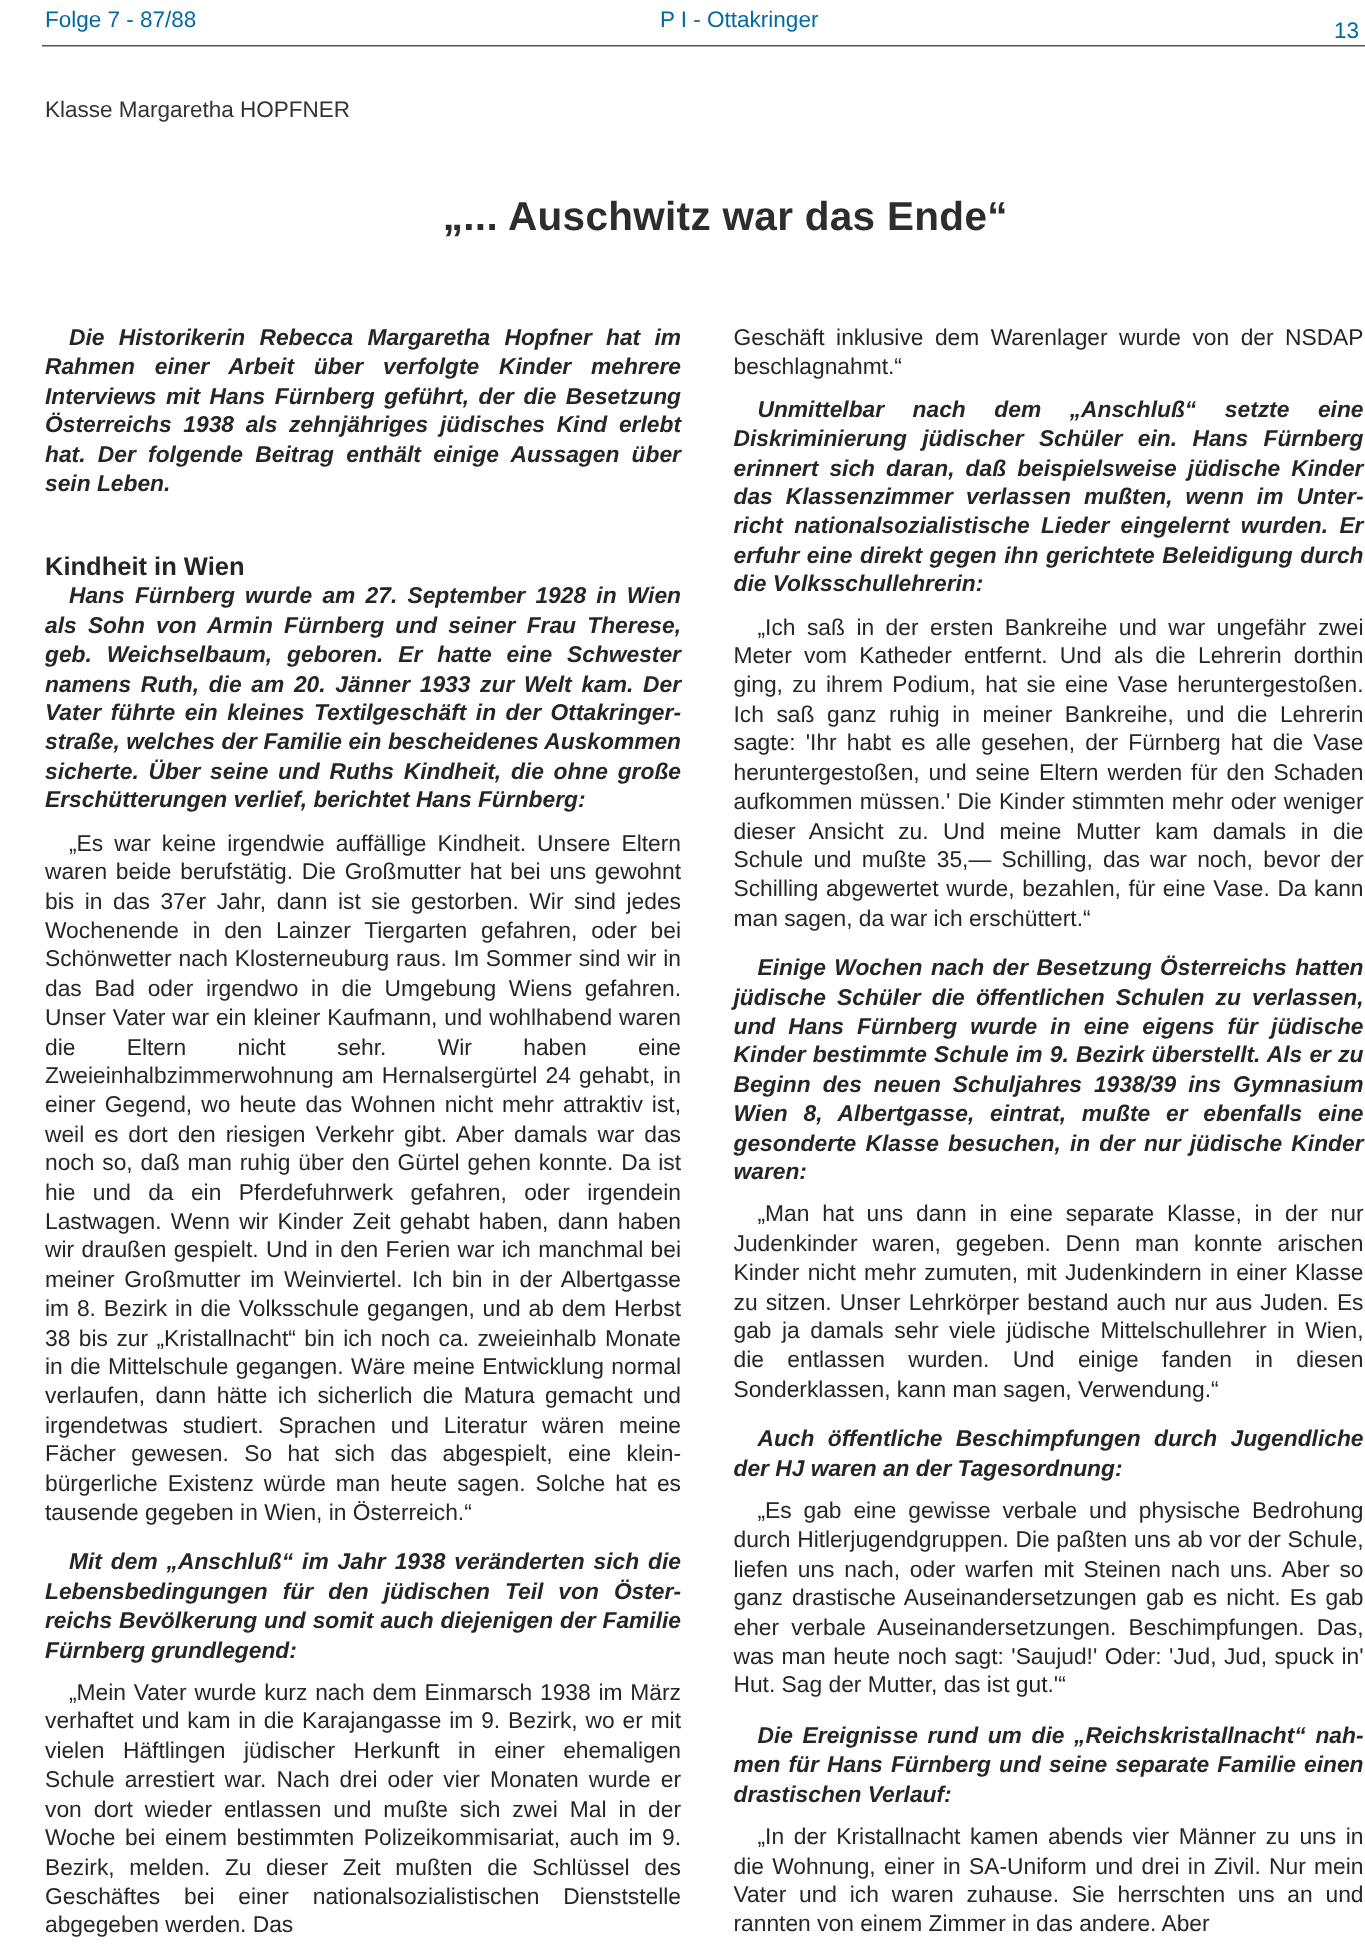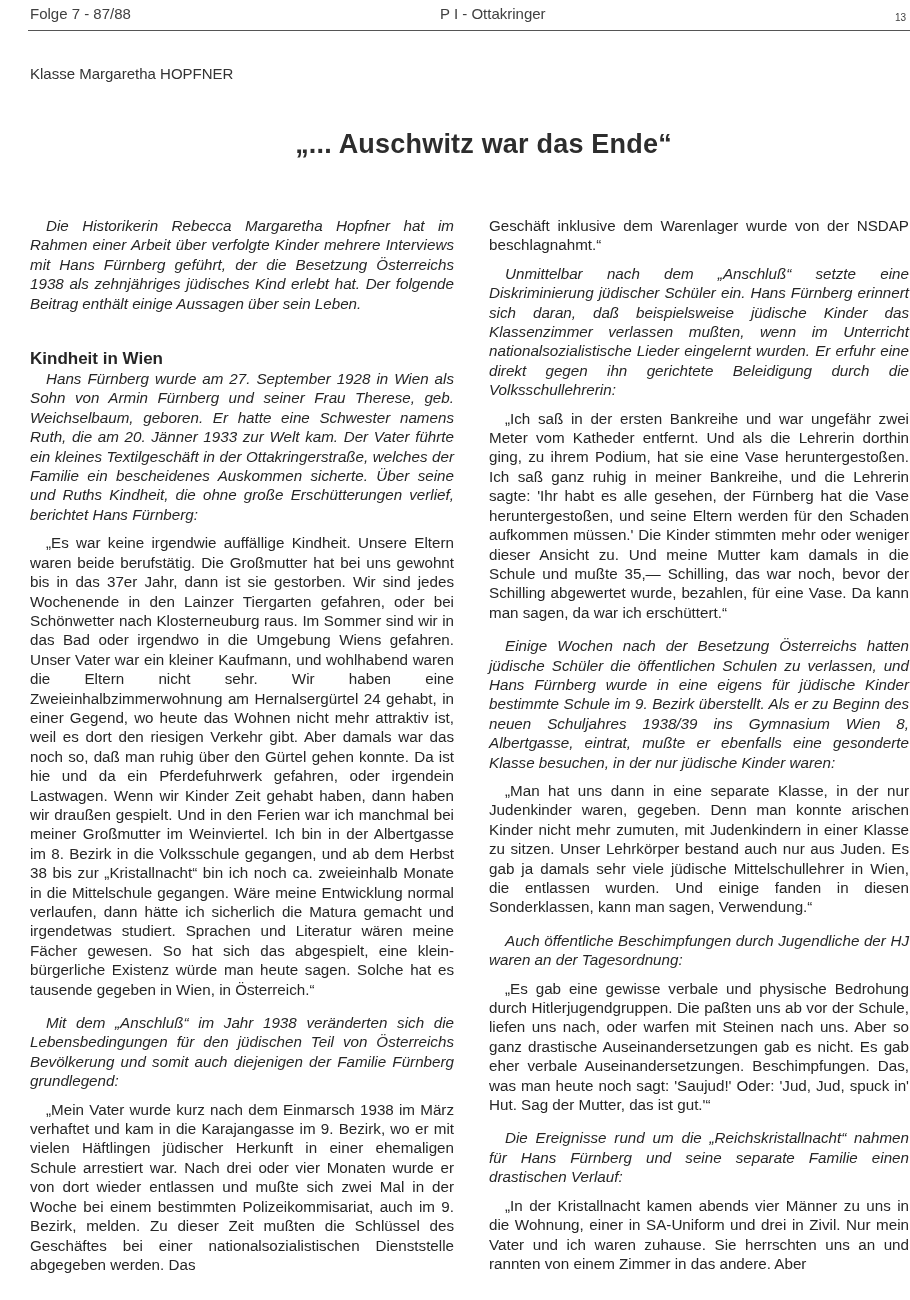--- a/index.html
+++ b/index.html
@@ -2,46 +2,46 @@
 <html><head>
 <meta charset="utf-8">
 <style>
   html, body { margin: 0; padding: 0; background: #ffffff; }
   body {
     width: 910px; height: 1300px; overflow: hidden; position: relative;
     font-family: "Liberation Sans", sans-serif; color: #2a2a2a;
   }
   .header {
     position: absolute; left: 30px; top: 3px; width: 880px; height: 22px;
-    font-size: 15px; color: #404040;
+    font-size: 15px; color: #0369a1;
   }
   .header .left { position: absolute; left: 0; top: 2px; }
   .header .center { position: absolute; left: 410px; top: 2px; }
-  .header .right { position: absolute; right: 4px; top: 9px; font-size: 10px; }
+  .header .right { position: absolute; right: 4px; top: 9px; font-size: 15px; }
   .header-rule {
     position: absolute; left: 28px; top: 30px; width: 882px; height: 0;
     border-top: 1.5px solid #555;
   }
   .author {
     position: absolute; left: 30px; top: 65px; font-size: 15px; color: #333;
   }
   .title {
     position: absolute; left: 0; width: 910px; top: 113px; text-align: center;
     font-size: 27px; font-weight: bold; color: #2d2d2d; letter-spacing: 0.2px;
     padding-left: 25px; box-sizing: border-box;
   }
   .col {
     position: absolute; font-size: 15.2px; line-height: 19.4px; color: #262626;
     text-align: justify; hyphens: manual;
   }
   .col-left { left: 30px; top: 216px; width: 424px; }
   .col-right { left: 489px; top: 216px; width: 420px; }
   .col p { margin: 0 0 9px 0; text-indent: 16px; }
   .col p.cont { text-indent: 0; }
-  .col p.it { font-style: italic; }
+  .col p.it { font-style: italic; font-weight: bold; }
   .col p.lead { margin-bottom: 36px; }
   .col h2 {
     font-size: 17px; font-weight: bold; margin: 0 0 1px 0; line-height: 19px;
   }
 </style>
 </head>
 <body>
 
 <div class="header">
   <span class="left">Folge 7 - 87/88</span>

